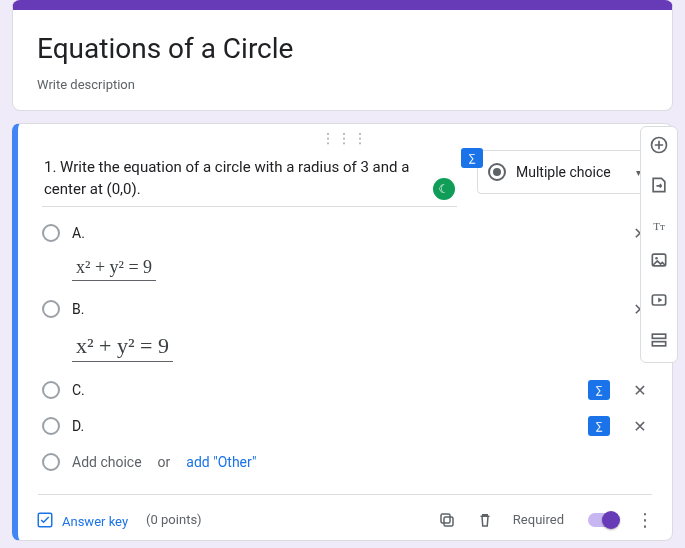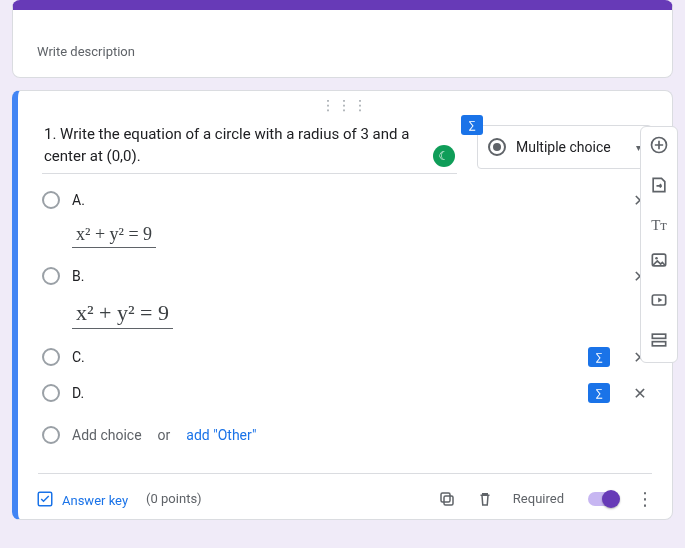--- a/index.html
+++ b/index.html
@@ -49,21 +49,21 @@
   .qtitle-wrap{flex:1;position:relative}
   .qtitle{
     font-size:15px;line-height:22px;border-bottom:1px solid var(--line);padding:6px 2px;
     display:flex;align-items:flex-end;gap:6px;
   }
   .green-dot{
     display:inline-flex;width:22px;height:22px;border-radius:50%;background:var(--green);color:#fff;align-items:center;justify-content:center;font-size:12px;flex:none;
   }
   .qtype{
     width:175px;height:44px;border:1px solid var(--line);border-radius:4px;
-    display:flex;align-items:center;padding:0 10px;font-size:14px;color:var(--text);gap:10px;cursor:pointer;margin-top:8px;
+    display:flex;align-items:center;padding:0 10px;font-size:14px;color:var(--text);gap:10px;cursor:pointer;
   }
   .qtype .tri{margin-left:auto;color:#5f6368;font-size:10px}
   .radio-ring{
     width:18px;height:18px;border:2px solid #5f6368;border-radius:50%;display:inline-flex;align-items:center;justify-content:center;flex:none;
   }
   .radio-ring .dot{width:8px;height:8px;background:#5f6368;border-radius:50%}
   .options{padding:8px 20px 0 24px}
   .opt-row{
     display:flex;align-items:center;gap:12px;min-height:36px;font-size:14px;
   }
@@ -100,20 +100,21 @@
     position:absolute;top:126px;left:640px;width:38px;background:#fff;border:1px solid var(--line);border-radius:6px;
     display:flex;flex-direction:column;align-items:center;padding:8px 0;gap:16px;
   }
   .side-tb .tb{color:#5f6368;cursor:pointer}
   .points{color:var(--muted)}
 </style>
 </head>
 <body>
 
 <div class="card card-header">
+  <div class="title">Equations of a Circle</div>
   <div class="desc">Write description</div>
 </div>
 
 <div class="card card-question">
   <div class="drag-dots">⋮⋮⋮</div>
   <div class="qtop">
     <div class="qtitle-wrap" style="position:relative">
       <span class="badge-eq badge-eq-top">∑</span>
       <div class="qtitle">
         <span style="flex:1">1. Write the equation of a circle with a radius of 3 and a center at (0,0).</span>
@@ -155,21 +156,21 @@
     <div class="opt-row">
       <span class="opt-radio"></span>
       <span class="opt-label">D.</span>
       <span class="badge-eq">∑</span>
       <span class="opt-remove"><span>✕</span></span>
     </div>
     
     <div class="opt-row">
       <span class="opt-radio"></span>
       <span class="add-option">Add choice</span>
-      <span style="color:#5f6368;margin:16px 4px">or</span>
+      <span style="color:#5f6368;margin:4px 4px">or</span>
       <span class="add-other">add "Other"</span>
     </div>
   </div>
 
   <div class="divider"></div>
 
   <div class="footer">
     <span class="answer-key">
       <svg width="18" height="18" viewBox="0 0 24 24">
           <rect x="3" y="3" width="18" height="18" rx="2" fill="none" stroke="#1a73e8" stroke-width="2"></rect>
@@ -205,21 +206,21 @@
         <path d="M12 7v10M7 12h10" stroke="#5f6368" stroke-width="2"></path>
       </svg>
   </span>
   <span class="tb">
     <svg width="20" height="20" viewBox="0 0 24 24">
         <path d="M5 4h10l4 4v12H5z" fill="none" stroke="#5f6368" stroke-width="2"></path>
         <path d="M9 13h6m0 0l-2-2m2 2l-2 2" fill="none" stroke="#5f6368" stroke-width="2"></path>
       </svg>
   </span>
   <span class="tb">
-    <span style="font-family:serif;font-size:15px">Tᴛ</span>
+    <span style="font-family:serif;font-size:11px">Tᴛ</span>
   </span>
   <span class="tb">
     <svg width="20" height="20" viewBox="0 0 24 24">
         <rect x="4" y="5" width="16" height="14" rx="2" fill="none" stroke="#5f6368" stroke-width="2"></rect>
         <circle cx="9" cy="10" r="1.5" fill="#5f6368"></circle>
         <path d="M5 18l5-5 4 4 2-2 3 3" fill="none" stroke="#5f6368" stroke-width="2"></path>
       </svg>
   </span>
   <span class="tb">
     <svg width="20" height="20" viewBox="0 0 24 24">

